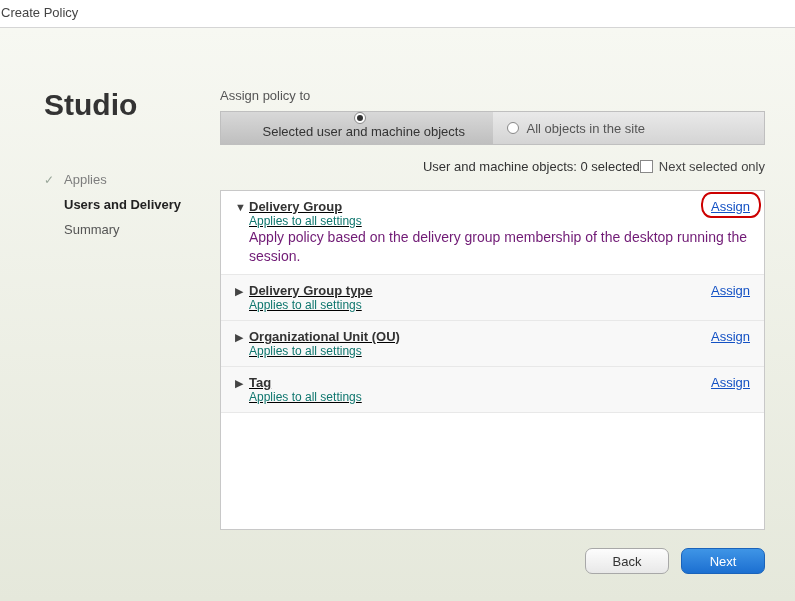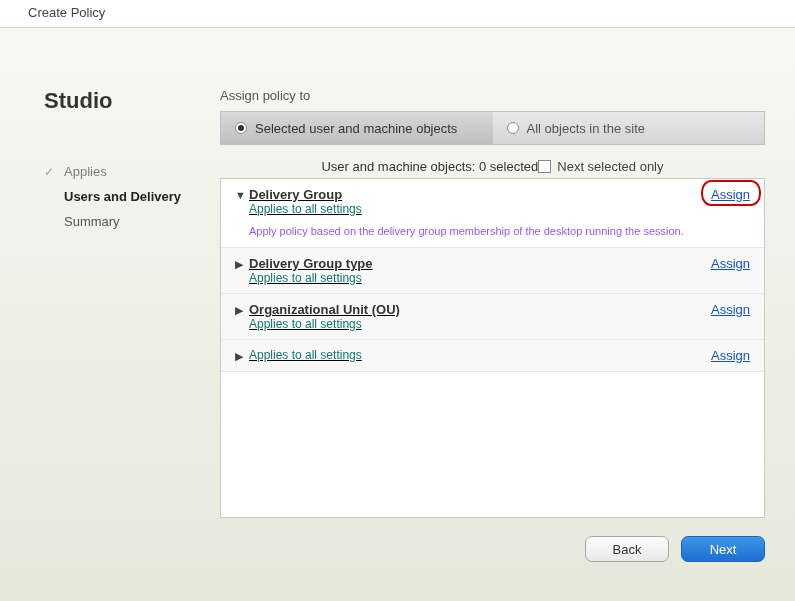--- a/index.html
+++ b/index.html
@@ -10,40 +10,40 @@
     background: #e8ece0;
     width: 795px;
     height: 601px;
     overflow: hidden;
     position: relative;
   }
   .titlebar {
     height: 28px;
     background: #ffffff;
     border-bottom: 1px solid #d5d5d5;
-    padding: 5px 28px;
+    padding: 5px 1px;
     color: #444;
   }
   .main-area {
     position: absolute;
     top: 28px; left: 0; right: 0; bottom: 0;
     background: linear-gradient(#f7f8f2, #e5e8db);
     padding: 30px 30px 20px 30px;
   }
   .columns {
     display: flex;
     height: 100%;
   }
   .sidebar {
     width: 180px;
     padding-top: 30px;
     padding-left: 14px;
   }
   .studio-title {
-    font-size: 22px;
+    font-size: 30px;
     color: #333;
     font-weight: 600;
     margin-bottom: 50px;
   }
   .step-row {
     display: flex;
     align-items: center;
     margin-bottom: 10px;
     font-size: 13px;
   }
@@ -77,41 +77,42 @@
     flex: 1;
     display: flex;
     align-items: center;
     padding-left: 14px;
     color: #555;
     cursor: pointer;
   }
   .scope-tab.selected {
     background: linear-gradient(#d8d8d8,#bfbfbf);
     color: #333;
+    flex-direction: column;
   }
   .radio {
     width: 12px; height: 12px;
     border: 1px solid #888;
     border-radius: 50%;
     margin-right: 8px;
     position: relative;
     background: #fff;
   }
   .radio.checked::after {
     content:"";
     position:absolute;
     top:2px;left:2px;
     width:6px;height:6px;
     background:#333;
     border-radius:50%;
   }
   .list-header {
     display:flex;
-    justify-content:center;
-    margin-bottom:4px;
+    justify-content:flex-end;
+    margin-bottom:16px;
     color:#333;
   }
   .view-selected {
     display:flex;
     align-items:center;
     color:#444;
   }
   .checkbox {
     width:13px;height:13px;
     border:1px solid #888;
@@ -151,23 +152,22 @@
   }
   .obj-title {
     font-weight:bold;
     color:#333;
   }
   .obj-sub {
     color:#0f766e;
     font-size:12px;
   }
   .obj-desc {
-    color:#8b5cf6;
-    font-size:11px;
-    margin-top:8px;
+    color:#701a75;
+    font-size:14px;
     margin-left:14px;
     line-height:1.35;
   }
   .assign-link {
     color:#1351c4;
     text-decoration:underline;
     cursor:pointer;
     font-size:13px;
   }
   .assign-annot {
@@ -284,20 +284,21 @@
               <div class="obj-sub">Applies to all settings</div>
             </div>
             <span class="assign-link">Assign</span>
           </div>
         </div>
 
         <div class="object-item">
           <div class="object-row-top">
             <span class="arrow">▶</span>
             <div class="obj-text">
+              <div class="obj-title">Tag</div>
               <div class="obj-sub">Applies to all settings</div>
             </div>
             <span class="assign-link">Assign</span>
           </div>
         </div>
 
       </div>
 
       <div class="button-row">
         <button class="btn">Back</button>

